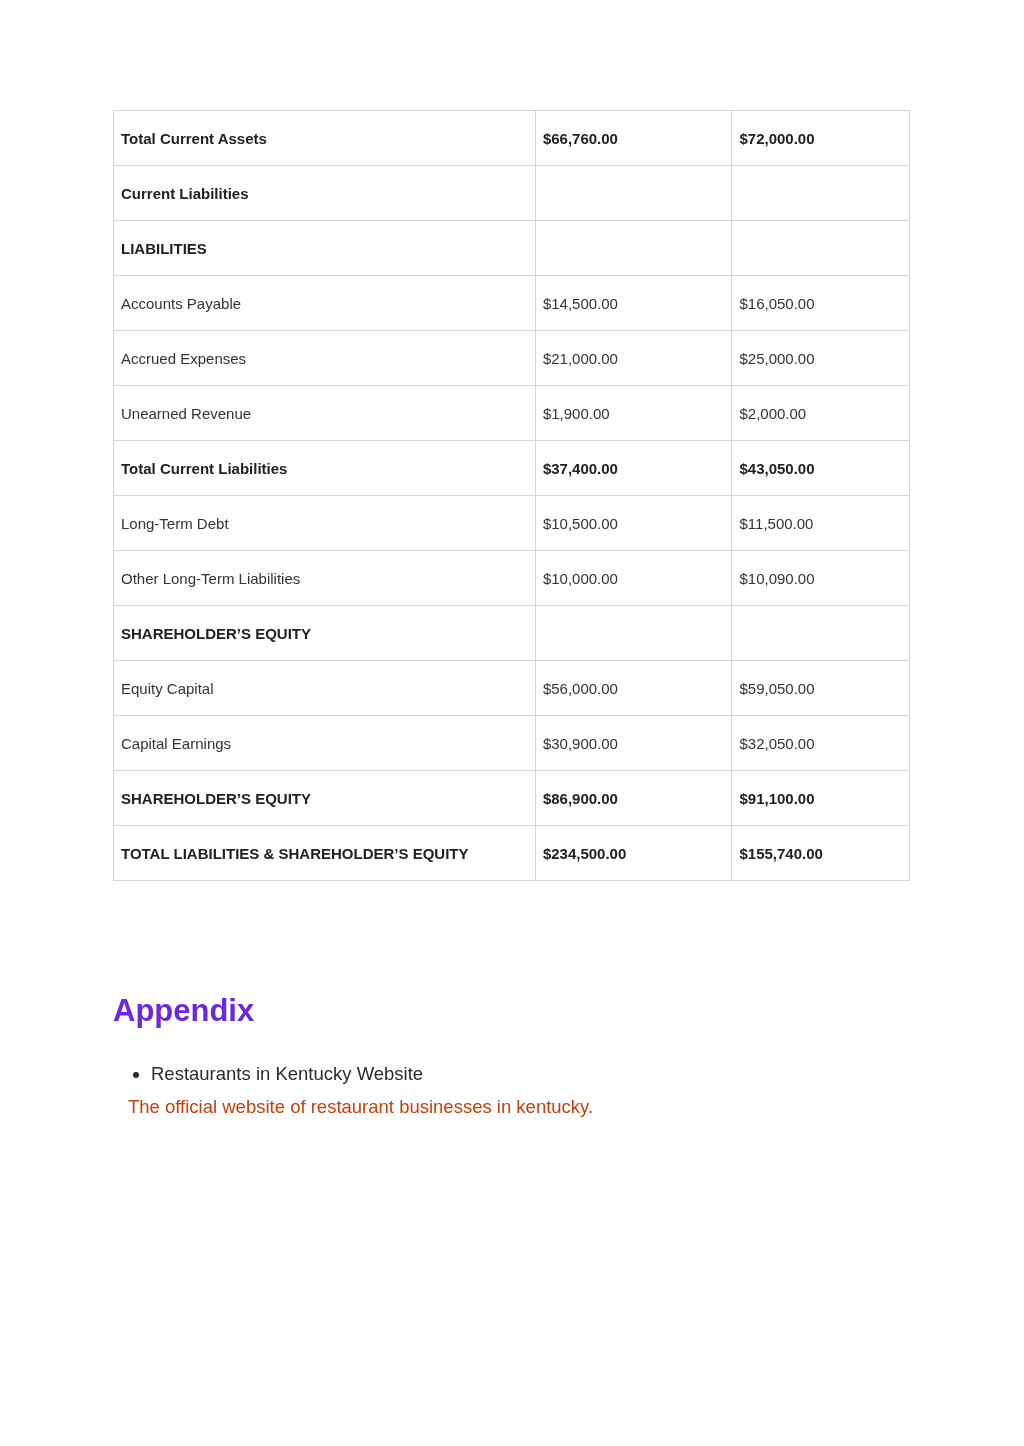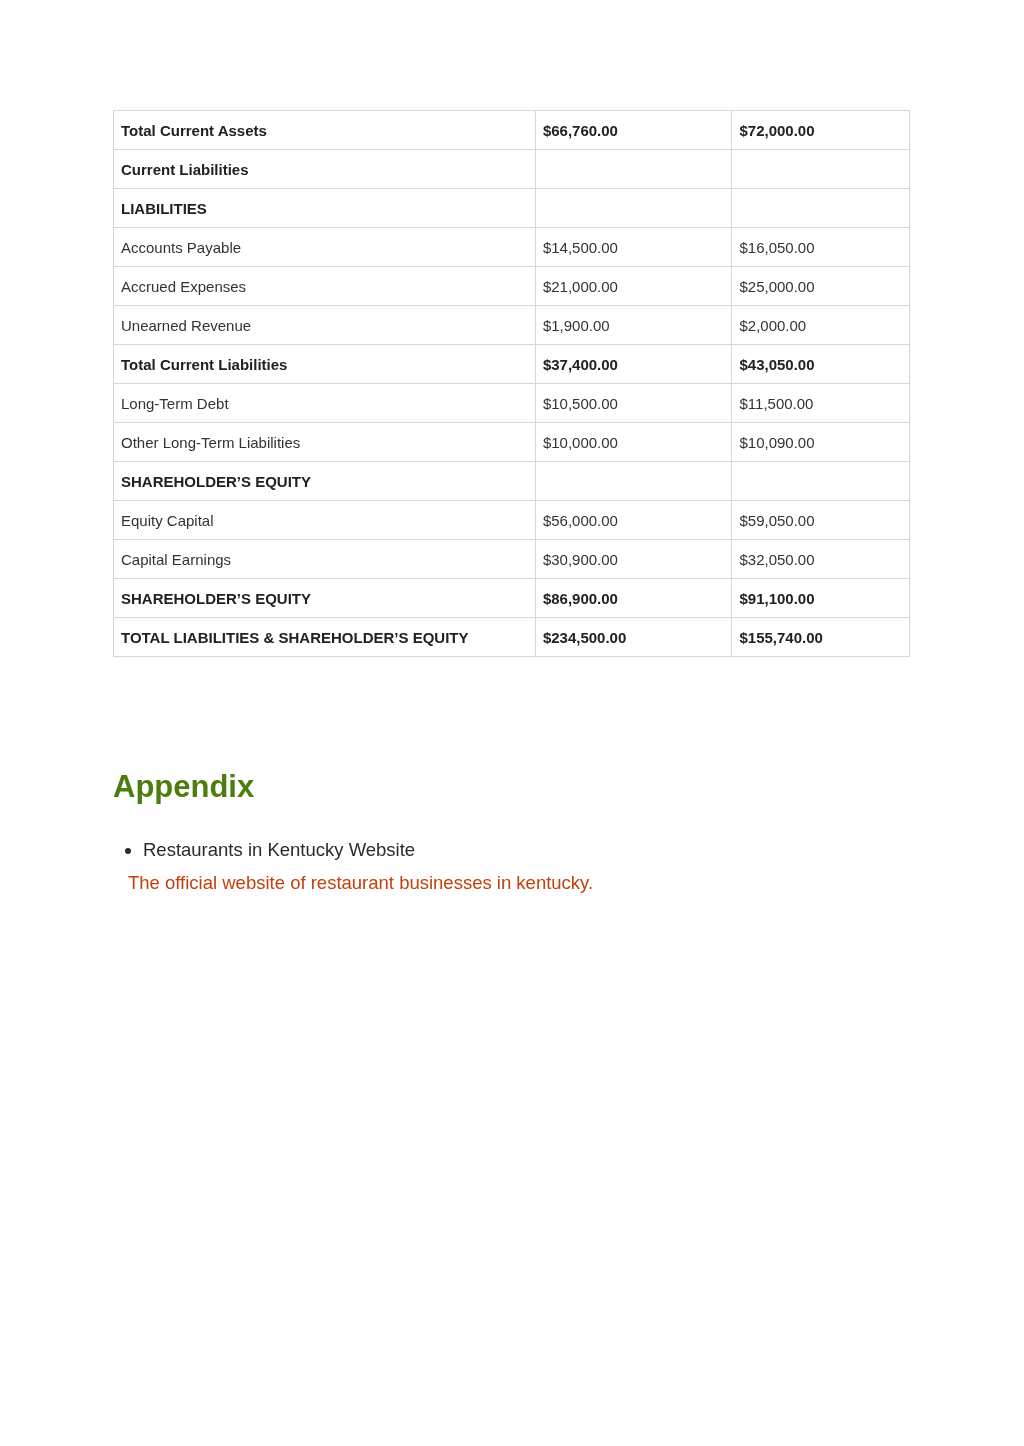--- a/index.html
+++ b/index.html
@@ -20,21 +20,21 @@
   table.balance-table {
     width: 100%;
     border-collapse: collapse;
     table-layout: fixed;
     font-size: 15px;
     color: #333333;
   }
   table.balance-table td {
     border: 1px solid #d6d6d6;
     padding: 9px 7px 9px 7px;
-    height: 39px;
+    height: 55px;
     vertical-align: middle;
     overflow: hidden;
     white-space: nowrap;
   }
   table.balance-table tr.bold td {
     font-weight: 700;
     color: #212121;
   }
   .col-label { width: 53%; }
   .col-val1  { width: 24.7%; }
@@ -46,21 +46,21 @@
     line-height: 1.15;
     font-weight: 700;
   }
   ul.appendix-list {
     margin: 34px 0 0 0;
     padding-left: 30px;
     font-size: 18.5px;
     color: #2b2b2b;
   }
   ul.appendix-list li {
-    margin: 0 0 6px 0;
+    margin: 0 0 6px 8px;
   }
   p.appendix-paragraph {
     margin: 10px 0 0 15px;
     font-size: 18.5px;
     color: #c2410c;
     line-height: 1.35;
   }
 </style>
 </head>
 <body>
@@ -140,21 +140,21 @@
           <td>$91,100.00</td>
         </tr>
         <tr class="bold">
           <td>TOTAL LIABILITIES &amp; SHAREHOLDER’S EQUITY</td>
           <td>$234,500.00</td>
           <td>$155,740.00</td>
         </tr>
       </tbody>
   </table>
 
-  <h1 class="appendix-title" style="color: #4d7c0f;">Appendix</h1>
+  <h1 class="appendix-title" style="color: #6d28d9;">Appendix</h1>
 
   <ul class="appendix-list" id="appendix-list">
       <li>Restaurants in Kentucky Website</li>
     </ul>
 
   <p class="appendix-paragraph">The official website of restaurant businesses in kentucky.</p>
 
 </div>
 
 </body></html>

